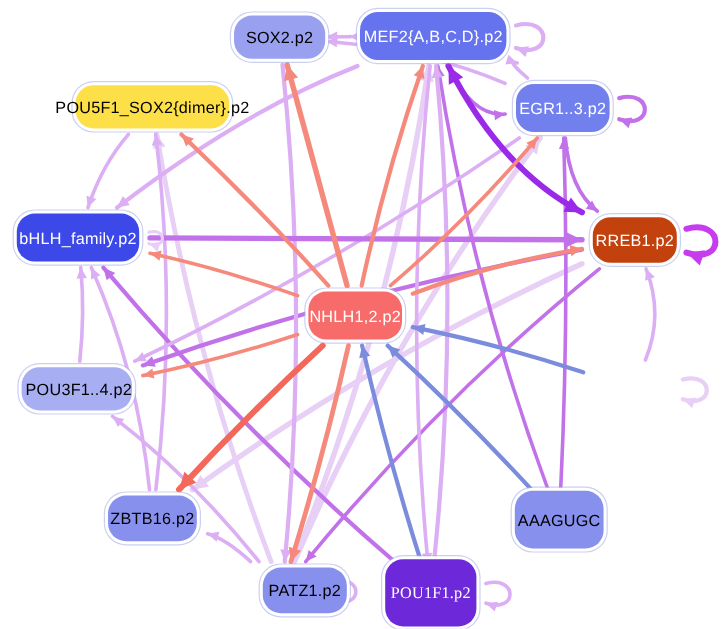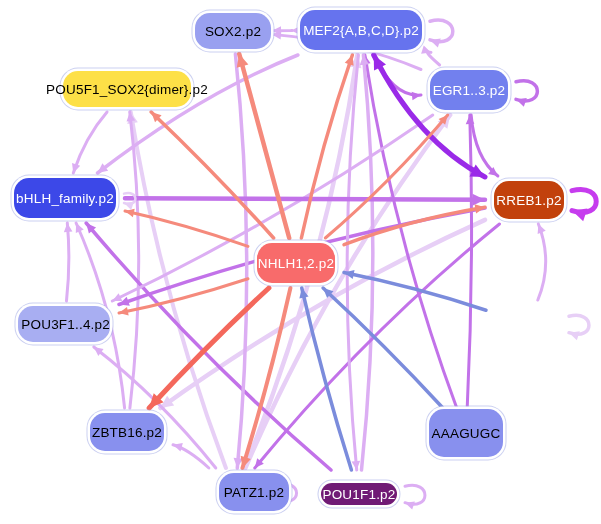--- a/index.html
+++ b/index.html
@@ -140,17 +140,17 @@
       </div>
       <div class="node" style="left: 127px; top: 432px; width: 74px; height: 38px; background: rgb(136, 144, 238); color: rgb(0, 0, 0);">
         <span>ZBTB16.p2</span>
       </div>
       <div class="node" style="left: 466px; top: 433px; width: 74px; height: 48px; background: rgb(136, 144, 238); color: rgb(0, 0, 0);">
         <span>AAAGUGC</span>
       </div>
       <div class="node" style="left: 235px; top: 492px; width: 70px; height: 38px; background: rgb(136, 144, 238); color: rgb(0, 0, 0); margin-left: 19px;">
         <span>PATZ1.p2</span>
       </div>
-      <div class="node" style="left: 359px; top: 494px; width: 76px; height: 22px; background: #701a75; color: rgb(255, 255, 255);">
+      <div class="node" style="left: 359px; top: 494px; width: 76px; height: 56px; background: #6d28d9; color: rgb(255, 255, 255); font-family: Liberation Serif, serif;">
         <span>POU1F1.p2</span>
       </div>
     </div>
 </div>
 
 </body></html>

